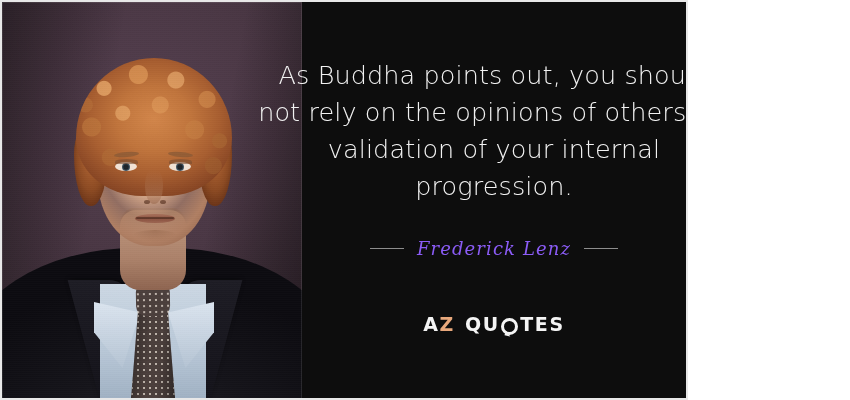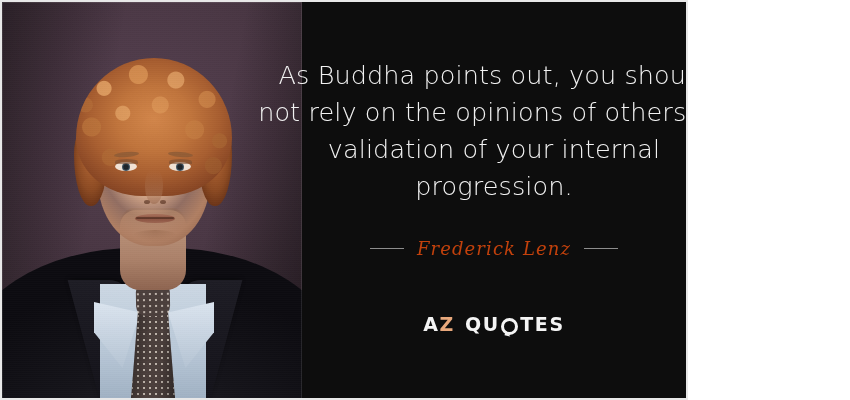--- a/index.html
+++ b/index.html
@@ -336,21 +336,21 @@
     margin-top: 33px;
     width: 472px;
   }
   .attr-rule {
     width: 34px;
     height: 1px;
     background: #8d8d8d;
     flex: none;
   }
   #author-name {
-    color: #c2410c;
+    color: #8b5cf6;
     font-family: "DejaVu Serif", "Liberation Serif", serif;
     font-style: italic;
     font-size: 18px;
     letter-spacing: 1.1px;
     white-space: nowrap;
   }
 
   
   #az-logo {
     display: flex;

